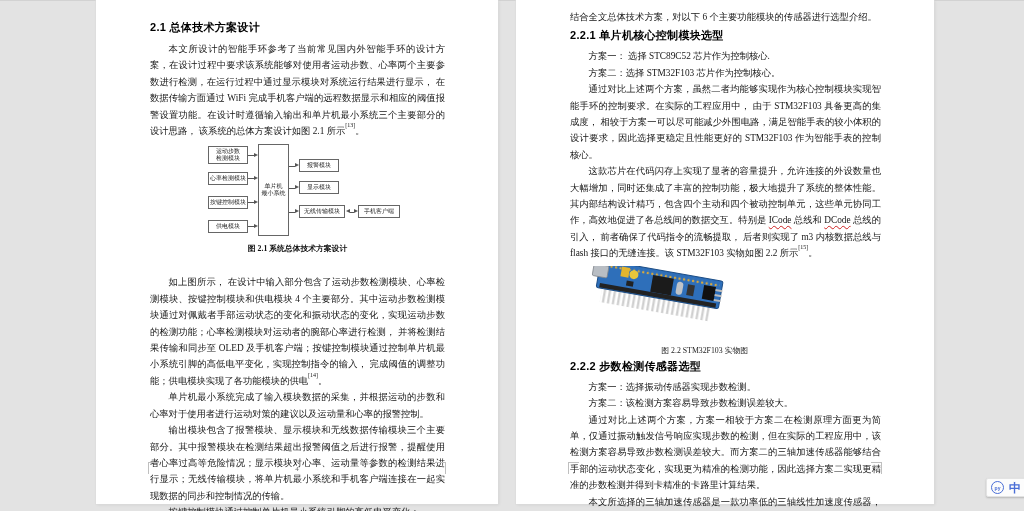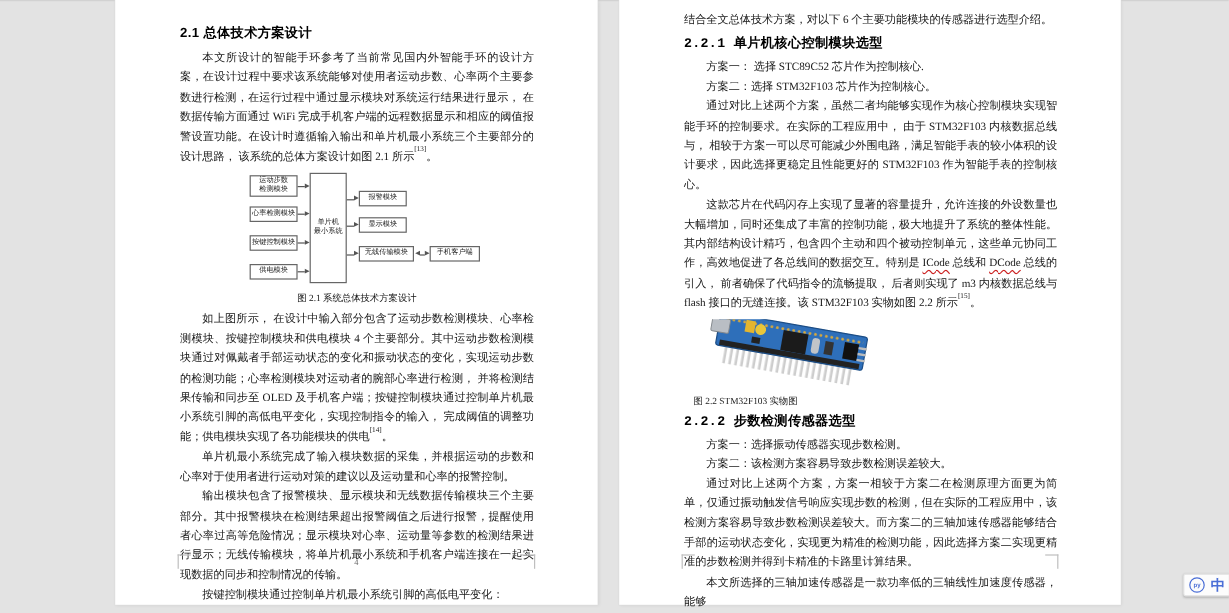--- a/index.html
+++ b/index.html
@@ -16,21 +16,21 @@
     box-shadow:0 0 0 0.5px #dcdcdc, 1px 1px 3px rgba(0,0,0,0.08);
   }
   .pageL { left:96px;  width:402px; }
   .pageR { left:516px; width:418px; }
   .content { position:absolute; left:54px; right:53px; top:0; padding-top:18px; }
 
   .h2 {
     font-family:"Liberation Sans","DejaVu Sans",sans-serif;
     font-weight:bold; font-size:11px; color:#000; margin:2px 0 6px; letter-spacing:0.3px;
   }
-  .pageR .h2 { margin:3px 0 5px;font-family:Liberation Mono, monospace; }
+  .pageR .h2 { margin:3px 0 5px; }
   .para {
     font-size:9.3px; line-height:16.4px; color:#161616;
     text-align:justify; text-justify:inter-ideograph; word-break:break-all;
     text-indent:2em; margin:0;
   }
   .noindent { text-indent:0; }
   .partial { margin-top:-9px; }
   sup.ref { font-size:6px; line-height:0; position:relative; top:-3px; }
   .spell { text-decoration:underline wavy #c22; text-decoration-thickness:1px; text-underline-offset:1.5px; }
 
@@ -39,22 +39,22 @@
   .dbox {
     position:absolute; border:1px solid #666; background:#fff; color:#222;
     font-family:"Liberation Sans","DejaVu Sans",sans-serif;
     font-size:6px; line-height:7px; white-space:pre-line; text-align:center;
     display:flex; align-items:center; justify-content:center;
   }
   .ln  { position:absolute; height:1px; background:#555; }
   .tri { position:absolute; width:0; height:0; border-top:2.5px solid transparent; border-bottom:2.5px solid transparent; }
   .tri-r { border-left:4px solid #555; }
   .tri-l { border-right:4px solid #555; }
-  .figcap  { font-size:7.8px; font-weight:normal; text-align:center; margin:3px 0 4px; color:#111; }
-  .figcap2 { font-size:7.8px; text-align:left; margin-top:1px; color:#222; }
+  .figcap  { font-size:7.8px; font-weight:bold; text-align:center; margin:3px 0 20px; color:#111; }
+  .figcap2 { font-size:7.8px; text-align:right; margin-top:17px; color:#222; }
 
   .fig2wrap { width:170px; margin:4px 0 2px 8px; text-align:center; }
   .fig2wrap svg { display:block; }
 
   
   .pageno { position:absolute; bottom:31px; left:0; width:100%; text-align:center; font-size:7px; color:#666; }
   .cm { position:absolute; bottom:30px; width:11px; height:12px; border:0 solid #bfbfbf; }
   .cmL { left:52px;  border-top-width:1px; border-left-width:1px; }
   .cmR { right:52px; border-top-width:1px; border-right-width:1px; }
 
@@ -126,21 +126,21 @@
   <div class="cm cmR"></div>
   <div class="pageno">4</div>
 </div>
 
 <div class="page pageR">
   <div class="content">
     <p class="para noindent partial">结合全文总体技术方案，对以下 6 个主要功能模块的传感器进行选型介绍。</p>
     <div class="h2">2.2.1 单片机核心控制模块选型</div>
     <p class="para">方案一： 选择 STC89C52 芯片作为控制核心.</p>
     <p class="para">方案二：选择 STM32F103 芯片作为控制核心。</p>
-    <p class="para">通过对比上述两个方案，虽然二者均能够实现作为核心控制模块实现智能手环的控制要求。在实际的工程应用中， 由于 STM32F103 内核数据总线与， 相较于方案一可以尽可能减少外围电路，满足智能手表的较小体积的设计要求，因此选择更稳定且性能更好的 STM32F103 作为智能手表的控制核心。</p>
+    <p class="para">通过对比上述两个方案，虽然二者均能够实现作为核心控制模块实现智能手环的控制要求。在实际的工程应用中， 由于 STM32F103 具备更高的集成度， 相较于方案一可以尽可能减少外围电路，满足智能手表的较小体积的设计要求，因此选择更稳定且性能更好的 STM32F103 作为智能手表的控制核心。</p>
     <p class="para"><span>这款芯片在代码闪存上实现了显著的容量提升，允许连接的外设数量也大幅增加，同时还集成了丰富的控制功能，极大地提升了系统的整体性能。其内部结构设计精巧，包含四个主动和四个被动控制单元，这些单元协同工作，高效地促进了各总线间的数据交互。特别是 </span><span class="spell">ICode</span><span> 总线和 </span><span class="spell">DCode</span><span> 总线的引入， 前者确保了代码指令的流畅提取， 后者则实现了 m3 内核数据总线与 flash 接口的无缝连接。该 STM32F103 实物如图 2.2 所示</span><sup class="ref">[15]</sup><span>。</span></p>
 
     <div class="fig2wrap">
       <svg width="170" height="62" viewBox="0 0 170 62">
         <defs>
           <pattern id="pins" width="5" height="20" patternUnits="userSpaceOnUse">
             <rect x="1.2" width="2.2" height="20" fill="#cdcdcd"></rect>
           </pattern>
           <pattern id="pads" width="4.6" height="4" patternUnits="userSpaceOnUse">
             <circle cx="2" cy="2" r="1.2" fill="#d8a93c"></circle>

